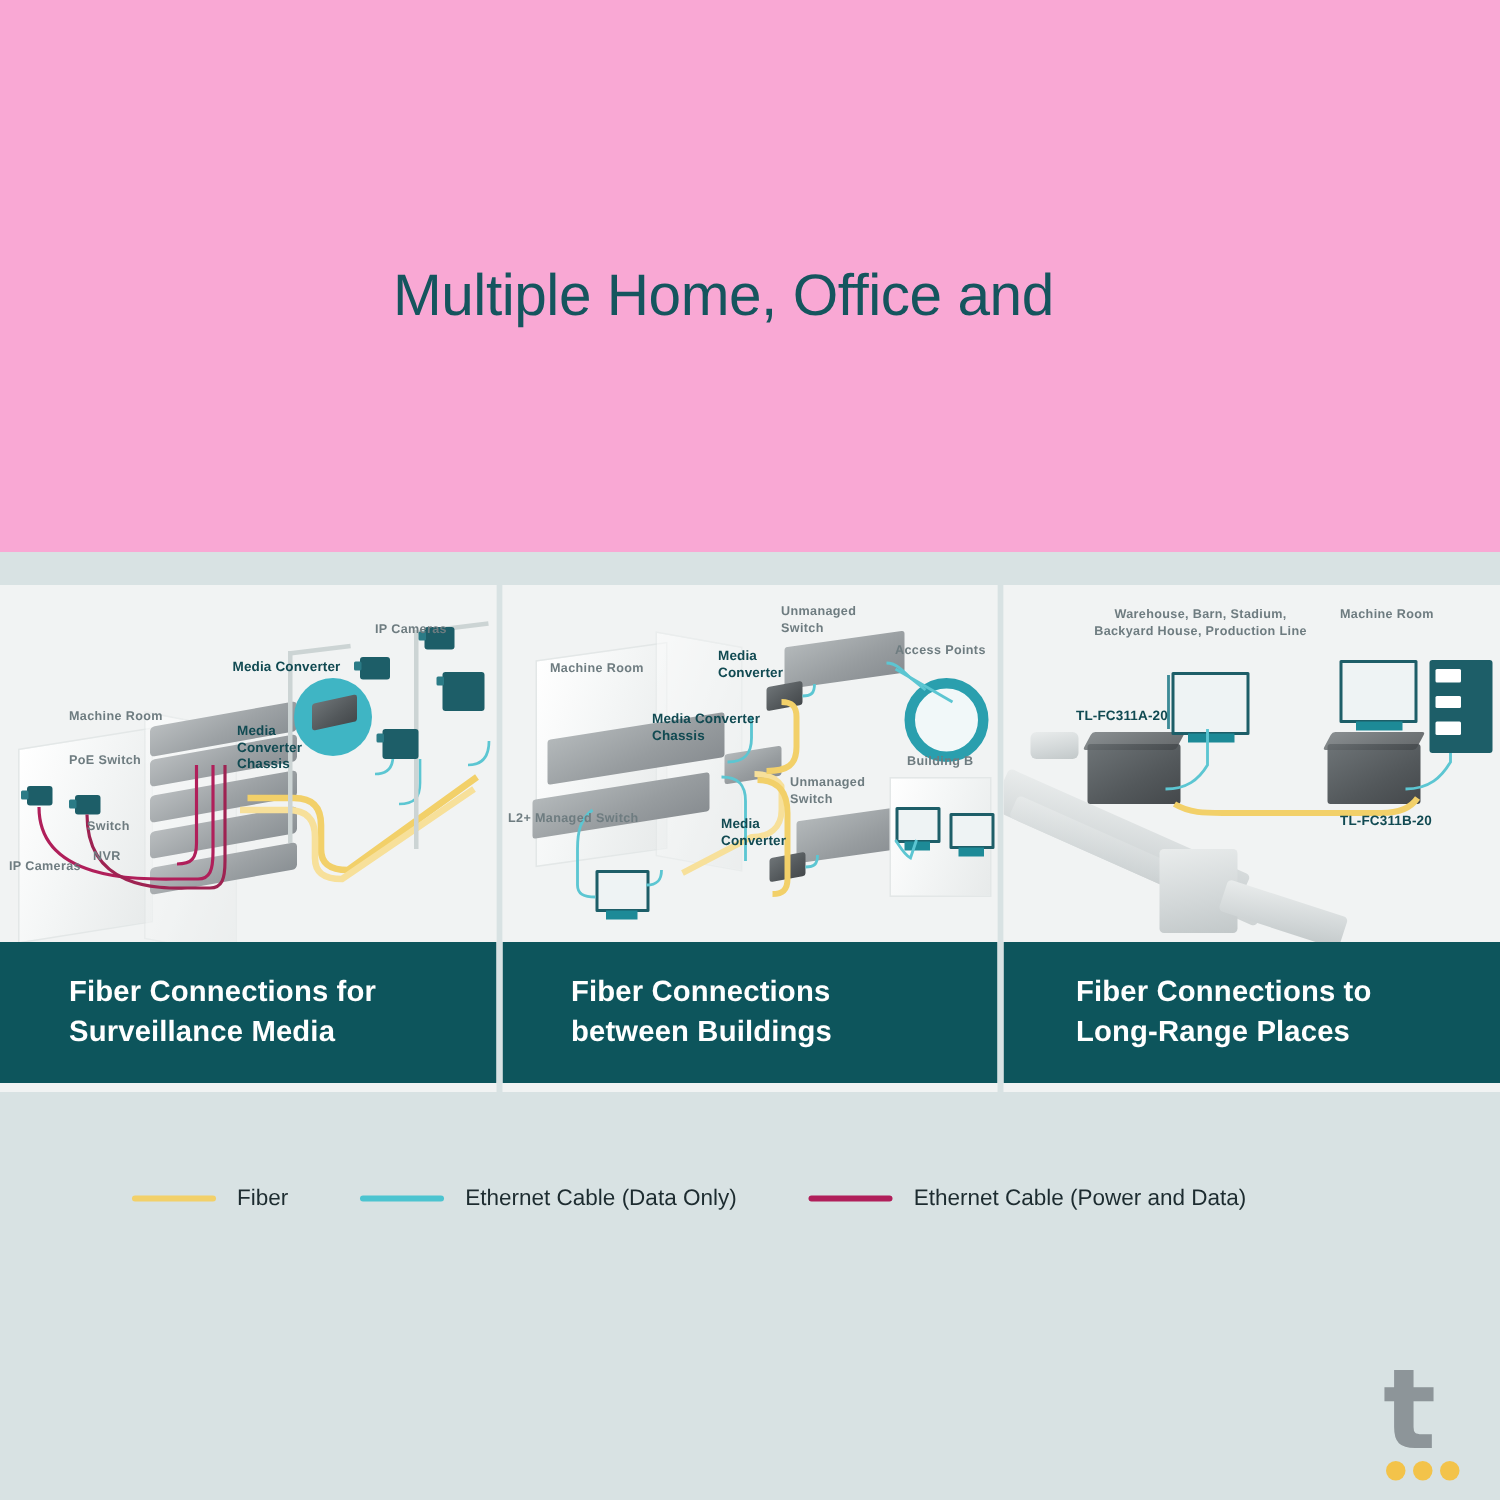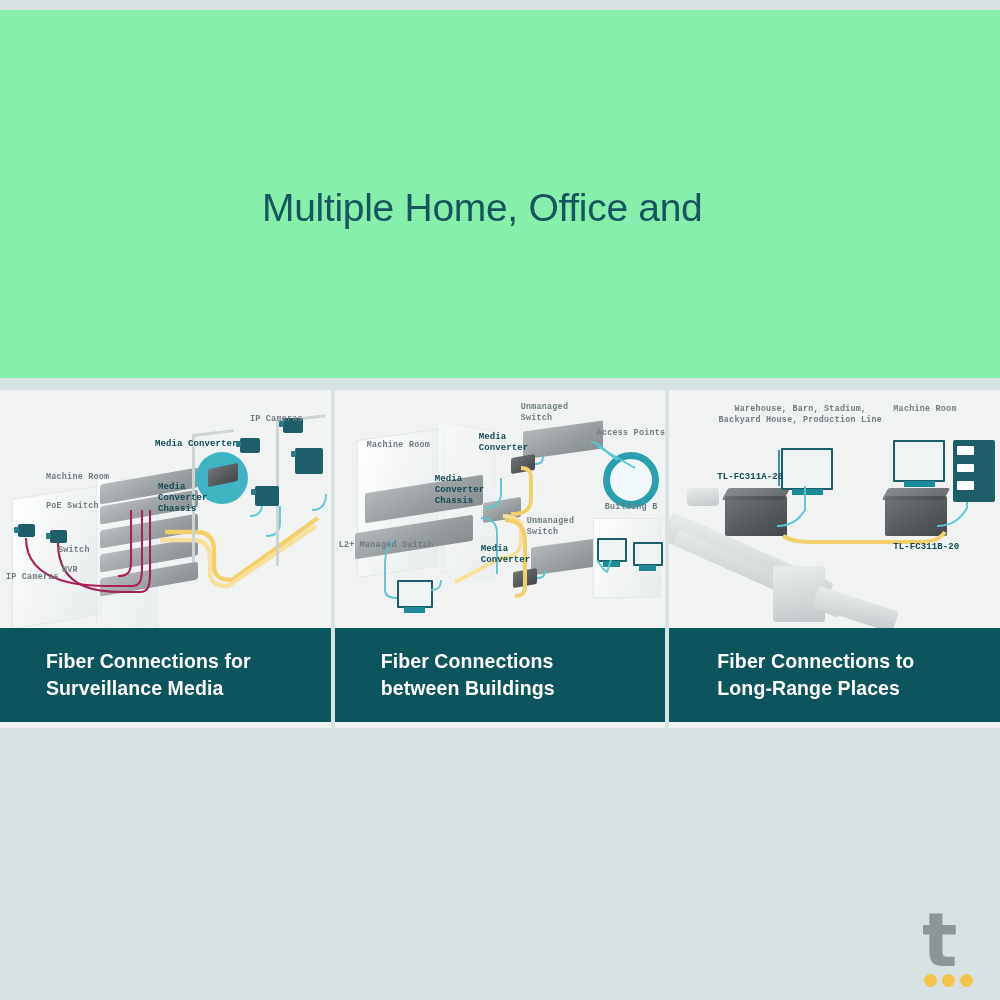--- a/index.html
+++ b/index.html
@@ -7,22 +7,22 @@
     width:1000px;height:1000px;
     background:#d8e2e3;
     font-family:"Liberation Sans", sans-serif;
     overflow:hidden;
     position:relative;
   }
   .page{position:relative;width:1000px;height:1000px;}
 
   
   .hero{
-    position:absolute;left:0;top:10px;width:1000px;height:368px;
-    background:#86efac;
+    position:absolute;left:0;top:0;width:1000px;height:368px;
+    background:#f9a8d4;
   }
   .hero-title{
     position:absolute;left:262px;top:172px;width:600px;
     color:#15555e;
     font-size:39px;
     line-height:51px;
     font-weight:400;
     letter-spacing:-0.3px;
   }
   .hero-title .ln{display:block;}
@@ -64,21 +64,20 @@
 
   
   .lbl{
     position:absolute;
     color:#6e7c80;
     font-size:8.4px;
     line-height:11px;
     letter-spacing:0.25px;
     white-space:nowrap;
     font-weight:600;
-    font-family:Liberation Mono, monospace;
   }
   .lbl.dark{color:#114a52;font-weight:700;font-size:9px;letter-spacing:0.1px;white-space:normal;}
   .lbl.center{text-align:center;}
   .wire{position:absolute;}
   .slab{
     position:absolute;
     background:linear-gradient(160deg,#b9bdbf 0%,#9da2a5 55%,#8a9094 100%);
   }
   .bldg{
     position:absolute;
@@ -351,20 +350,40 @@
       <div class="panel-cap">
         <div class="cap-text">
           <span class="ln">Fiber Connections to</span>
           <span class="ln">Long-Range Places</span>
         </div>
       </div>
     </div>
 
   </div>
 
+  <div class="legend">
+    <div class="legend-inner">
+
+      <div class="leg-item">
+        <span class="leg-line" style="background:#f2d069;"></span>
+        <span class="leg-label">Fiber</span>
+      </div>
+
+      <div class="leg-item">
+        <span class="leg-line" style="background:#4cc4d0;"></span>
+        <span class="leg-label">Ethernet Cable (Data Only)</span>
+      </div>
+
+      <div class="leg-item" style="margin-right:0;">
+        <span class="leg-line" style="background:#b01f5a;"></span>
+        <span class="leg-label">Ethernet Cable (Power and Data)</span>
+      </div>
+
+    </div>
+  </div>
 
   <div class="wm">
     <div class="wm-t">t</div>
     <div class="wm-dots">
       <span></span>
       <span></span>
       <span></span>
     </div>
   </div>
 

